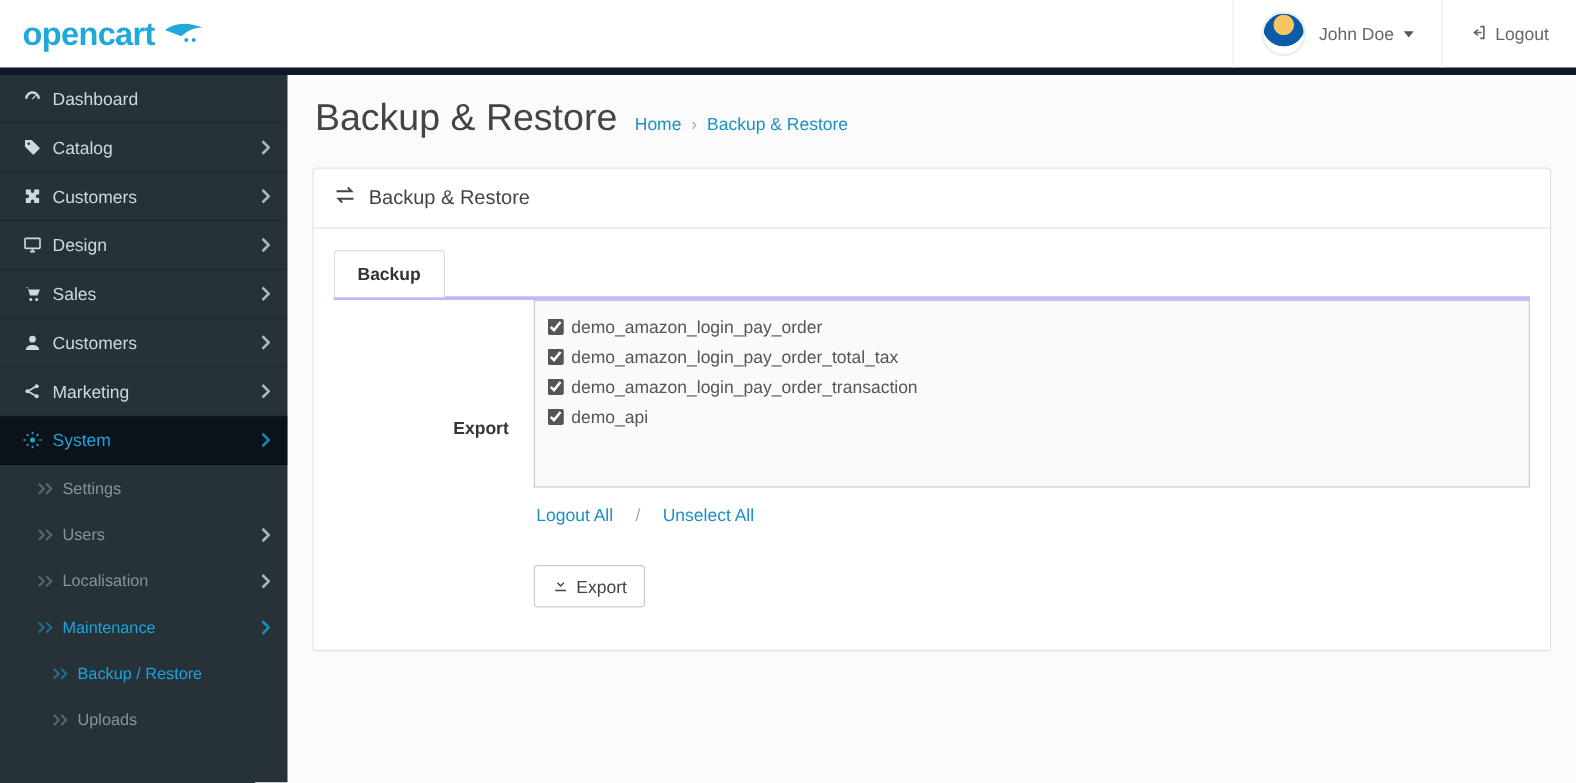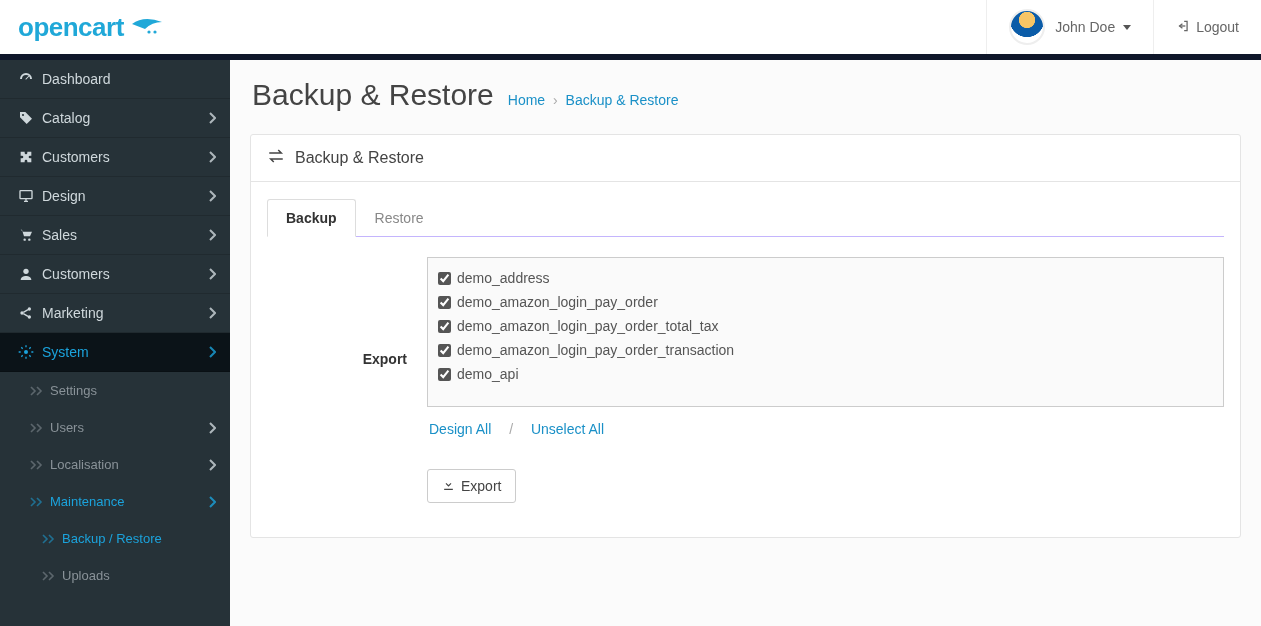--- a/index.html
+++ b/index.html
@@ -90,21 +90,21 @@
   .breadcrumb .sep { margin: 0 4px; color:#aaa; }
 
   .panel {
     background:#fff; border:1px solid #e4e4e4; border-radius:3px;
   }
   .panel-head {
     padding: 13px 16px; border-bottom:1px solid #e4e4e4; font-size:16px; color:#444; display:flex; align-items:center; gap:10px;
   }
   .panel-body { padding: 16px; }
 
-  .tabs { display:flex; border-bottom:1px solid #c4b5fd; margin-bottom:20px; }
+  .tabs { display:flex; border-bottom:3px solid #c4b5fd; }
   .tab {
     padding:10px 18px; font-size:14px; color:#888; border:1px solid transparent; border-bottom:none;
     cursor:pointer; position:relative; top:1px;
   }
   .tab.active { color:#333; font-weight:700; border-color:#ddd; border-bottom:1px solid #fff; background:#fff; border-radius:3px 3px 0 0;}
 
   .form-row { display:flex; align-items:center; margin-bottom:18px; }
   .form-label { width:160px; text-align:right; padding-right:20px; padding-top:10px; font-weight:700; color:#333; font-size:14px;}
   .form-field { flex:1; }
 
@@ -351,50 +351,45 @@
             <path d="M3 6h16l-4-4"></path>
             <path d="M21 14H5l4 4"></path>
           </svg>
       </span>
       <span>Backup &amp; Restore</span>
     </div>
     <div class="panel-body">
 
       <div class="tabs">
         <div class="tab active">Backup</div>
-        <div class="tab">Restore</div>
       </div>
 
       <div class="form-row">
         <div class="form-label">Export</div>
         <div class="form-field">
           <div class="export-box" id="export-box">
-              <label class="chk-row">
-                <input type="checkbox" checked="" style="">
-                <span>demo_address</span>
-              </label>
               <label class="chk-row">
                 <input type="checkbox" checked="" style="">
                 <span>demo_amazon_login_pay_order</span>
               </label>
               <label class="chk-row">
                 <input type="checkbox" checked="" style="">
                 <span>demo_amazon_login_pay_order_total_tax</span>
               </label>
               <label class="chk-row">
                 <input type="checkbox" checked="" style="">
                 <span>demo_amazon_login_pay_order_transaction</span>
               </label>
               <label class="chk-row">
                 <input type="checkbox" checked="" style="">
                 <span>demo_api</span>
               </label>
             </div>
           <div class="link-row">
-            <a>Design All</a>
+            <a>Logout All</a>
             <span class="divider">/</span>
             <a>Unselect All</a>
           </div>
         </div>
       </div>
 
       <div class="form-row">
         <div class="form-label"></div>
         <div class="form-field">
           <button class="btn">

